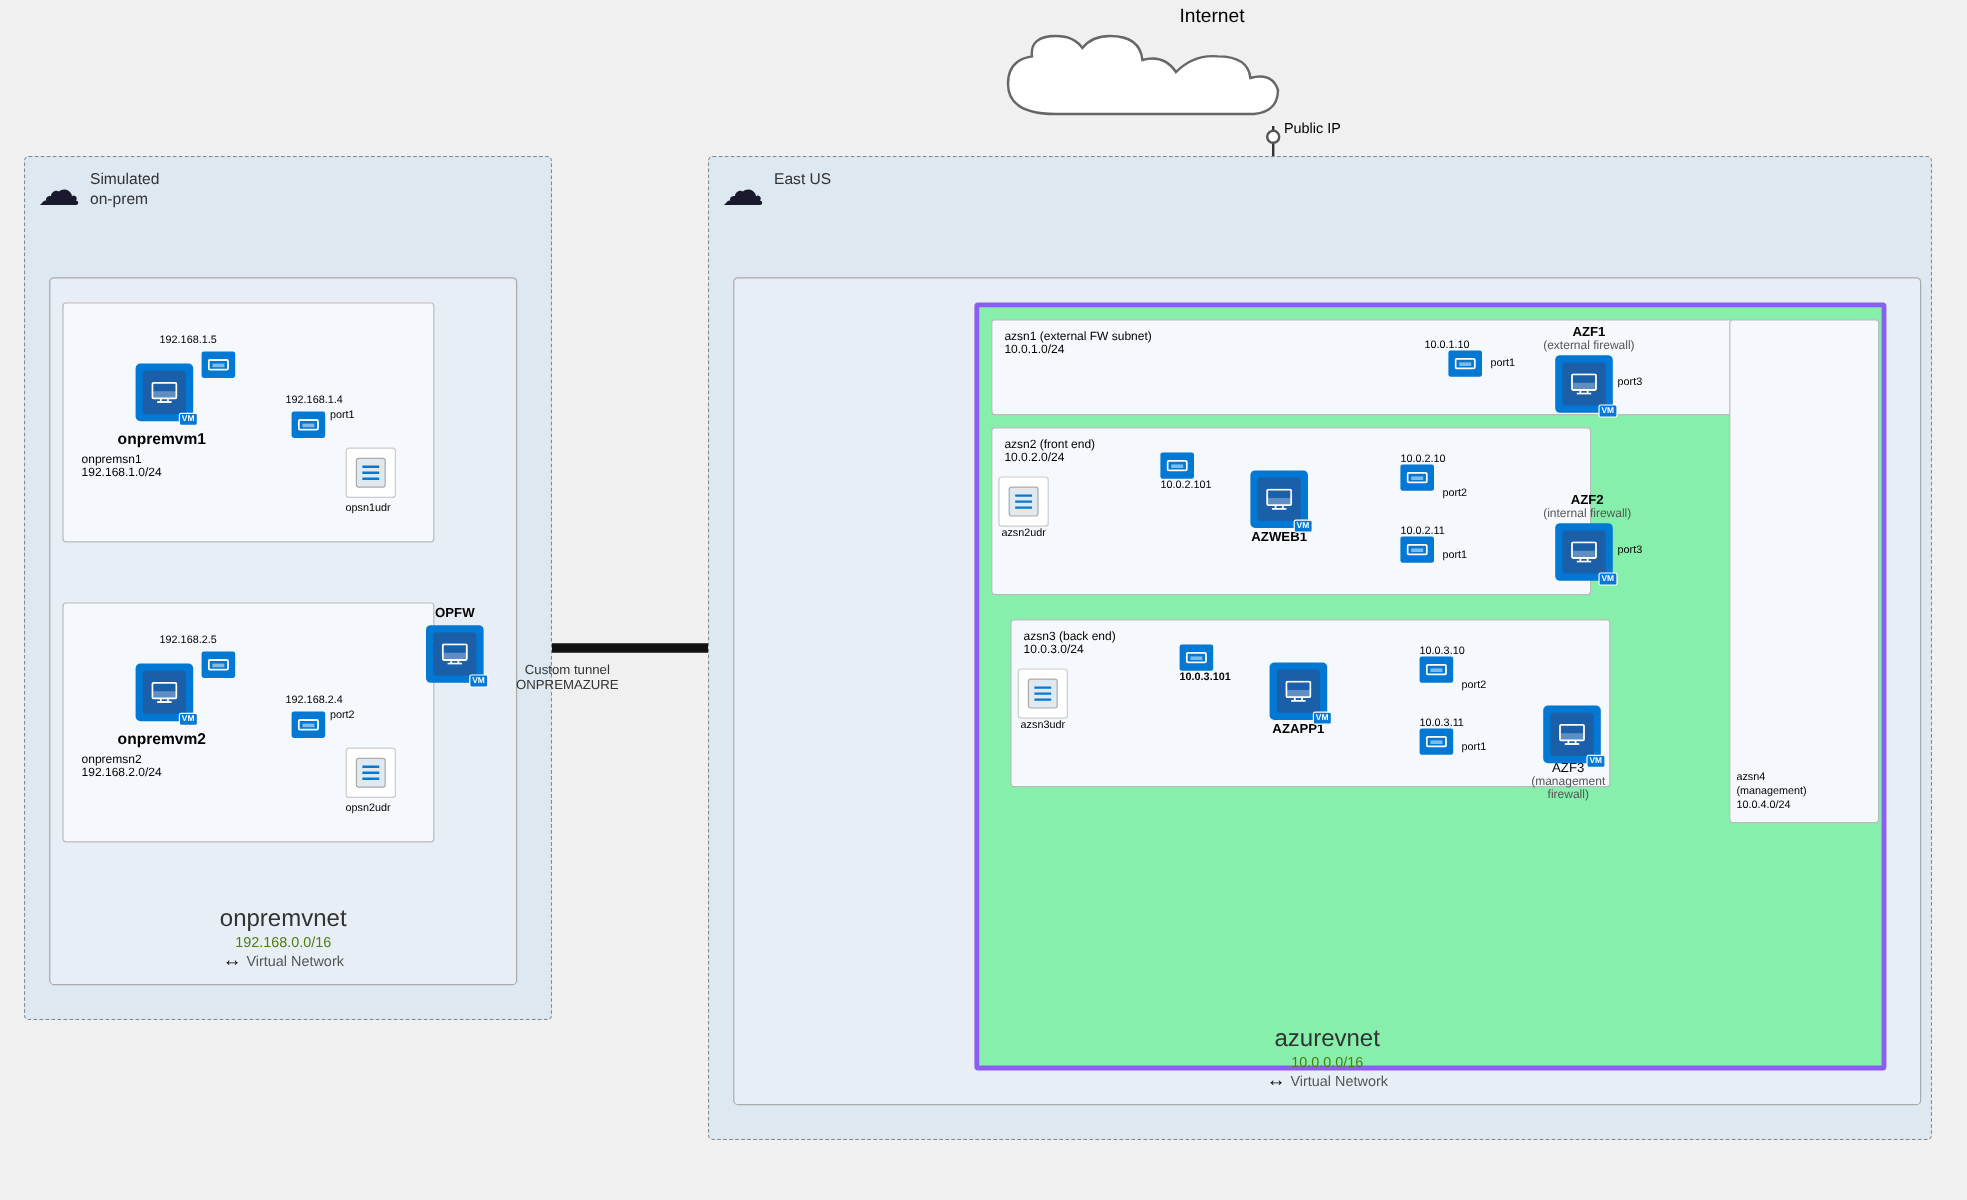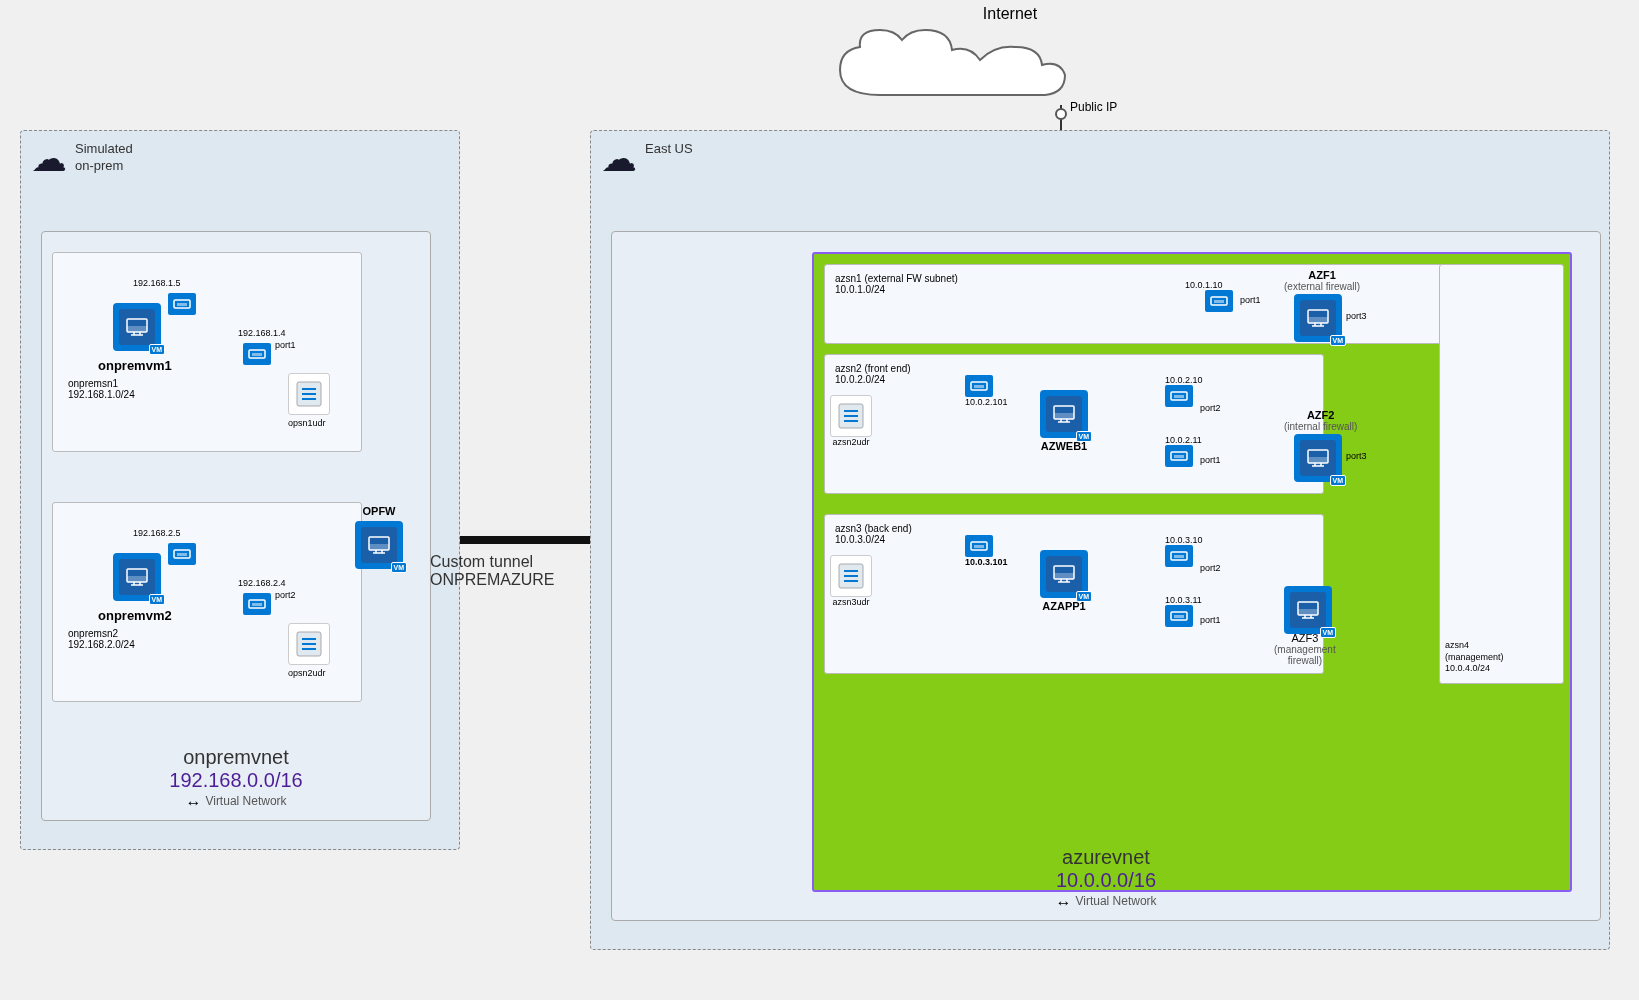--- a/index.html
+++ b/index.html
@@ -106,22 +106,22 @@
       left: 50%;
       transform: translateX(-50%);
       text-align: center;
     }
     .vnet-name {
       font-size: 20px;
       font-weight: 500;
       color: #333;
     }
     .vnet-cidr {
-      font-size: 20px;
-      color: #4c1d95;
+      font-size: 12px;
+      color: #4d7c0f;
       text-align: center;
     }
     .vnet-type {
       font-size: 12px;
       color: #555;
     }
 
     
     .subnet-box {
       position: absolute;
@@ -206,30 +206,30 @@
       top: 0;
       left: 0;
       width: 1639px;
       height: 1000px;
       pointer-events: none;
     }
 
     
     .tunnel-label {
       position: absolute;
-      font-size: 16px;
-      text-align: left;
+      font-size: 11px;
+      text-align: center;
       color: #333;
     }
 
     
     .fw-subnet-box {
       position: absolute;
-      background: #84cc16;
-      border: 2px solid #8b5cf6;
+      background: #86efac;
+      border: 4px solid #8b5cf6;
       border-radius: 3px;
     }
   </style>
 </head>
 <body>
 
 <div class="diagram-container">
 
   <svg class="connections">
 
@@ -592,21 +592,21 @@
         <div style="position:absolute; top:192px; left:630px;">
           <div class="nic-icon" style="position:relative;">
             <svg width="18" height="12" viewBox="0 0 18 12">
                 <rect x="1" y="2" width="16" height="8" rx="1" fill="none" stroke="white" stroke-width="1.5"></rect>
                 <rect x="4" y="5" width="10" height="3" fill="white" opacity="0.5"></rect>
               </svg>
           </div>
           <div style="font-size:9px; margin-top:2px; text-align:center;">10.0.4.11</div>
         </div>
 
-        <div class="subnet-box" style="top:260px; left:10px; width:500px; height:160px;">
+        <div class="subnet-box" style="top:260px; left:26px; width:500px; height:140px;">
           <div style="position:absolute; top:8px; left:10px; font-size:10px;">
             <span>azsn3 (back end)</span><br>
             <span>10.0.3.0/24</span>
           </div>
 
           <div style="position:absolute; top:40px; left:5px;">
             <div class="udr-icon" style="position:relative;">
               <svg width="30" height="30" viewBox="0 0 30 30">
                 <rect x="3" y="3" width="24" height="24" rx="2" fill="#e0e8f0" stroke="#aaa" stroke-width="1"></rect>
                 <line x1="8" y1="10" x2="22" y2="10" stroke="#0078d4" stroke-width="2"></line>

